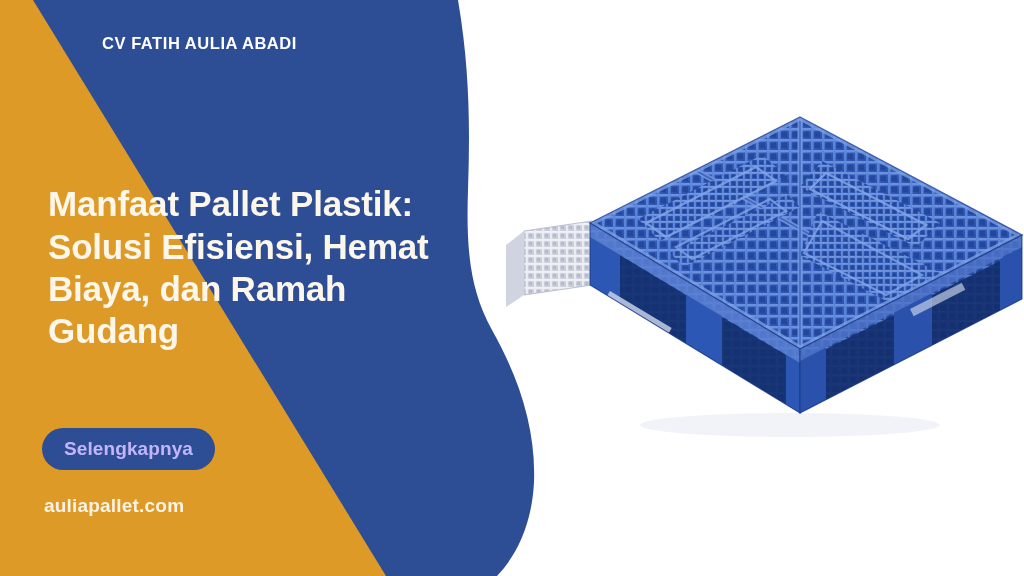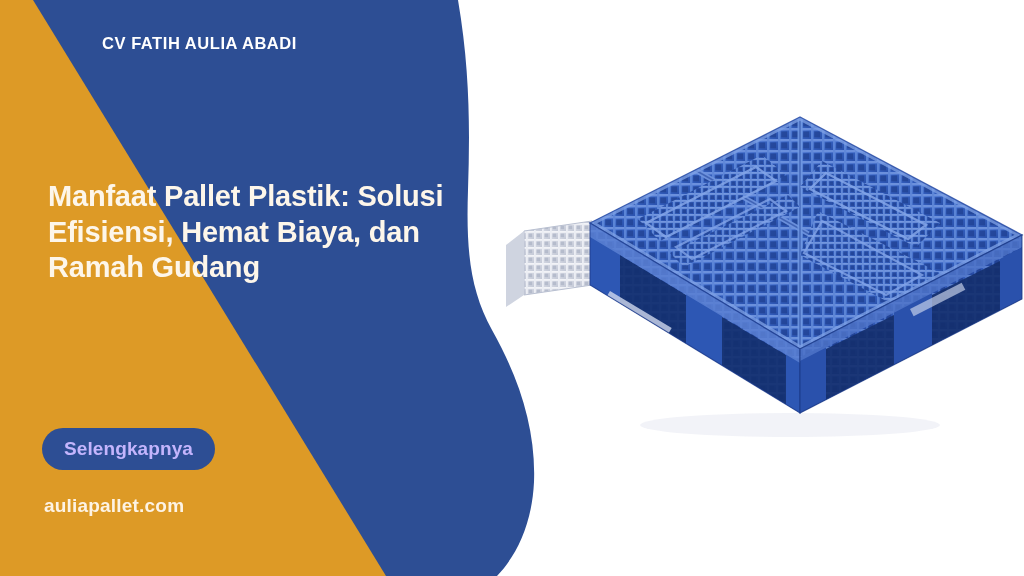--- a/index.html
+++ b/index.html
@@ -24,21 +24,21 @@
   .content{
     position:absolute;left:0;top:0;width:470px;height:576px;
   }
   .brand{
     position:absolute;left:64px;top:34px;
     font-size:16.5px;font-weight:bold;letter-spacing:.55px;
     color:#ffffff;white-space:nowrap;margin-left:38px;
   }
   .headline{
     position:absolute;left:48px;top:160px;width:400px;
-    font-size:29px;line-height:1.21;font-weight:bold;
+    font-size:35px;line-height:1.21;font-weight:bold;
     letter-spacing:-.2px;
     color:#fdf6ea;
   }
   .cta{
     position:absolute;left:42px;top:428px;
     display:inline-flex;align-items:center;justify-content:center;
     height:42px;padding:0 22px;
     background:#2d4e94;border-radius:21px;
     color:#c4b5fd;font-size:19px;font-weight:bold;letter-spacing:.1px;
     box-sizing:border-box;cursor:pointer;border:none;

